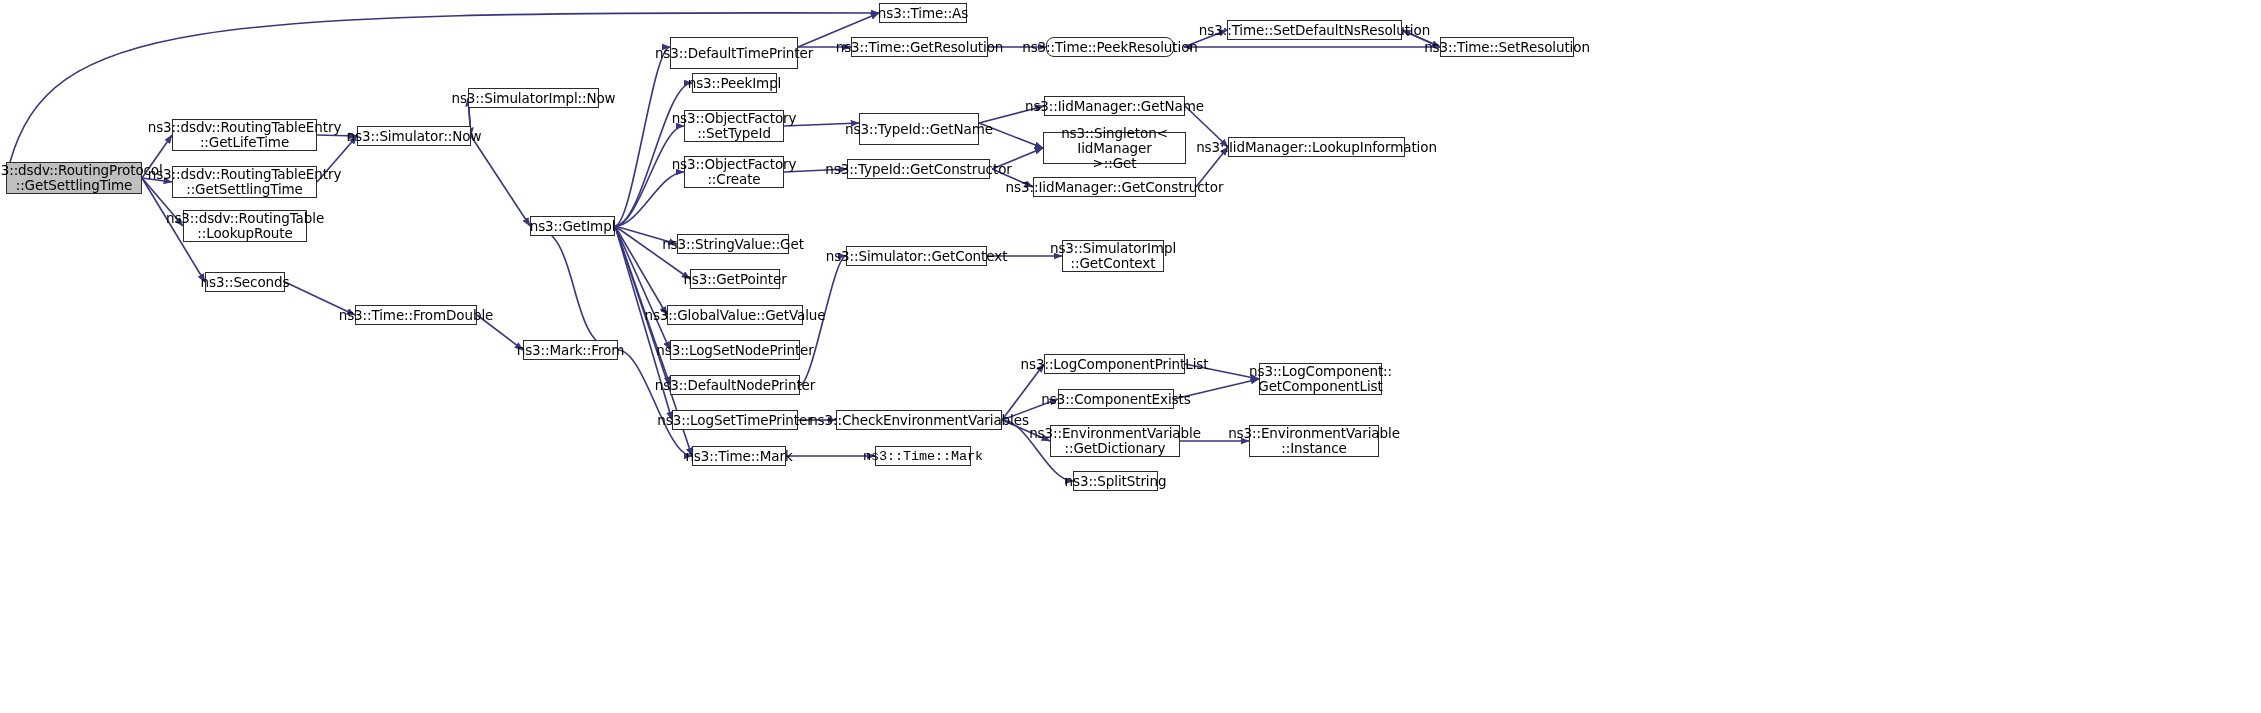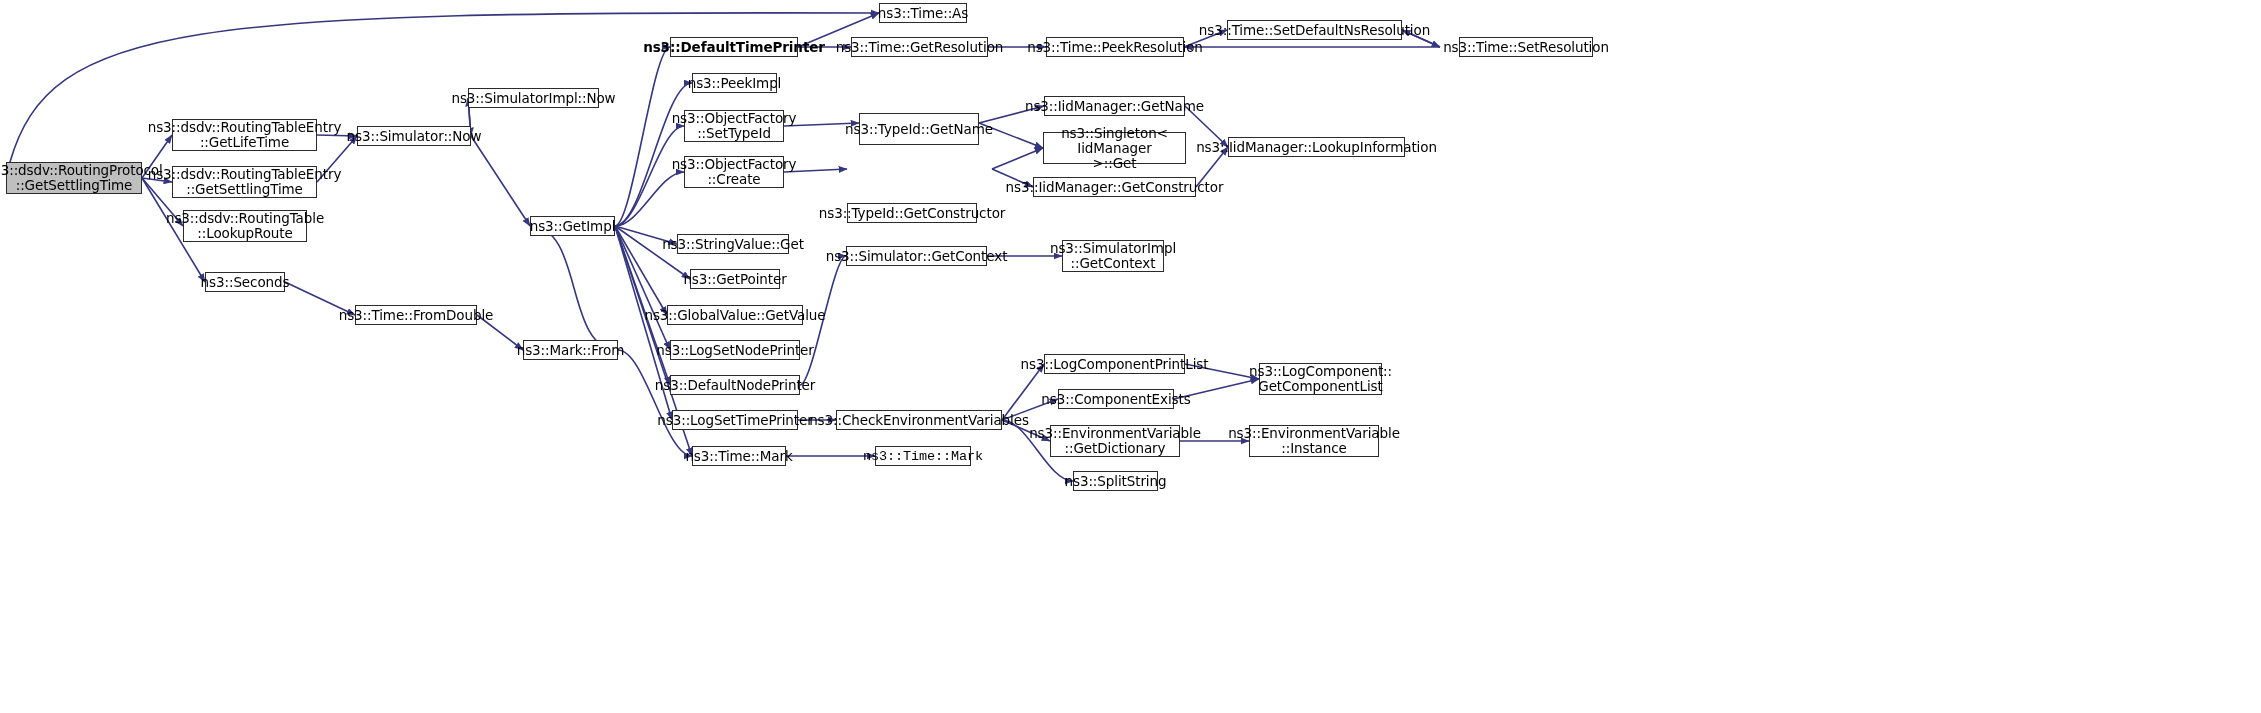--- a/index.html
+++ b/index.html
@@ -119,53 +119,53 @@
       <div class="node" style="left: 172px; top: 166px; width: 145px; height: 32px;">ns3::dsdv::RoutingTableEntry
 ::GetSettlingTime</div>
       <div class="node" style="left: 183px; top: 210px; width: 124px; height: 32px;">ns3::dsdv::RoutingTable
 ::LookupRoute</div>
       <div class="node" style="left: 205px; top: 272px; width: 80px; height: 20px;">ns3::Seconds</div>
       <div class="node" style="left: 357px; top: 126px; width: 114px; height: 20px;">ns3::Simulator::Now</div>
       <div class="node" style="left: 468px; top: 88px; width: 131px; height: 20px;">ns3::SimulatorImpl::Now</div>
       <div class="node" style="left: 530px; top: 216px; width: 85px; height: 20px;">ns3::GetImpl</div>
       <div class="node" style="left: 355px; top: 305px; width: 122px; height: 20px;">ns3::Time::FromDouble</div>
       <div class="node" style="left: 523px; top: 340px; width: 95px; height: 20px;">ns3::Mark::From</div>
-      <div class="node" style="left: 670px; top: 37px; width: 128px; height: 20px; font-weight: bold;">ns3::DefaultTimePrinter</div>
+      <div class="node" style="left: 670px; top: 37px; width: 128px; height: 32px;">ns3::DefaultTimePrinter</div>
       <div class="node" style="left: 692px; top: 73px; width: 85px; height: 20px;">ns3::PeekImpl</div>
       <div class="node" style="left: 684px; top: 110px; width: 100px; height: 32px;">ns3::ObjectFactory
 ::SetTypeId</div>
       <div class="node" style="left: 684px; top: 156px; width: 100px; height: 32px;">ns3::ObjectFactory
 ::Create</div>
       <div class="node" style="left: 677px; top: 234px; width: 112px; height: 20px;">ns3::StringValue::Get</div>
       <div class="node" style="left: 690px; top: 269px; width: 90px; height: 20px;">ns3::GetPointer</div>
       <div class="node" style="left: 667px; top: 305px; width: 136px; height: 20px;">ns3::GlobalValue::GetValue</div>
       <div class="node" style="left: 670px; top: 340px; width: 130px; height: 20px;">ns3::LogSetNodePrinter</div>
       <div class="node" style="left: 670px; top: 375px; width: 130px; height: 20px;">ns3::DefaultNodePrinter</div>
       <div class="node" style="left: 672px; top: 410px; width: 126px; height: 20px;">ns3::LogSetTimePrinter</div>
       <div class="node" style="left: 692px; top: 446px; width: 94px; height: 20px;">ns3::Time::Mark</div>
       <div class="node" style="left: 851px; top: 37px; width: 137px; height: 20px;">ns3::Time::GetResolution</div>
       <div class="node" style="left: 859px; top: 113px; width: 120px; height: 32px;">ns3::TypeId::GetName</div>
-      <div class="node" style="left: 847px; top: 159px; width: 130px; height: 20px; margin-top: 44px;">ns3::TypeId::GetConstructor</div>
+      <div class="node" style="left: 847px; top: 159px; width: 143px; height: 20px;">ns3::TypeId::GetConstructor</div>
       <div class="node" style="left: 846px; top: 246px; width: 141px; height: 20px;">ns3::Simulator::GetContext</div>
       <div class="node" style="left: 836px; top: 410px; width: 166px; height: 20px;">ns3::CheckEnvironmentVariables</div>
       <div class="node" style="left: 875px; top: 446px; width: 96px; height: 20px; font-family: Liberation Mono, monospace;">ns3::Time::Mark</div>
-      <div class="node" style="left: 1046px; top: 37px; width: 138px; height: 20px;">ns3::Time::PeekResolution</div>
+      <div class="node" style="left: 1046px; top: 37px; width: 128px; height: 20px; border-radius: 8px;">ns3::Time::PeekResolution</div>
       <div class="node" style="left: 1044px; top: 96px; width: 141px; height: 20px;">ns3::IidManager::GetName</div>
       <div class="node" style="left: 1043px; top: 132px; width: 143px; height: 32px;">ns3::Singleton&lt; IidManager
 &gt;::Get</div>
       <div class="node" style="left: 1033px; top: 177px; width: 163px; height: 20px;">ns3::IidManager::GetConstructor</div>
       <div class="node" style="left: 1062px; top: 240px; width: 102px; height: 32px;">ns3::SimulatorImpl
 ::GetContext</div>
       <div class="node" style="left: 1044px; top: 354px; width: 141px; height: 20px;">ns3::LogComponentPrintList</div>
       <div class="node" style="left: 1058px; top: 389px; width: 116px; height: 20px;">ns3::ComponentExists</div>
       <div class="node" style="left: 1050px; top: 425px; width: 130px; height: 32px;">ns3::EnvironmentVariable
 ::GetDictionary</div>
       <div class="node" style="left: 1073px; top: 471px; width: 85px; height: 20px;">ns3::SplitString</div>
       <div class="node" style="left: 1228px; top: 137px; width: 177px; height: 20px;">ns3::IidManager::LookupInformation</div>
       <div class="node" style="left: 1259px; top: 363px; width: 123px; height: 32px;">ns3::LogComponent::
 GetComponentList</div>
       <div class="node" style="left: 1249px; top: 425px; width: 130px; height: 32px;">ns3::EnvironmentVariable
 ::Instance</div>
       <div class="node" style="left: 879px; top: 3px; width: 88px; height: 20px;">ns3::Time::As</div>
       <div class="node" style="left: 1227px; top: 20px; width: 175px; height: 20px;">ns3::Time::SetDefaultNsResolution</div>
-      <div class="node" style="left: 1440px; top: 37px; width: 134px; height: 20px; margin-left: 19px;">ns3::Time::SetResolution</div>
+      <div class="node" style="left: 1440px; top: 37px; width: 134px; height: 20px;">ns3::Time::SetResolution</div>
     </div>
 </div>
 
 </body></html>

